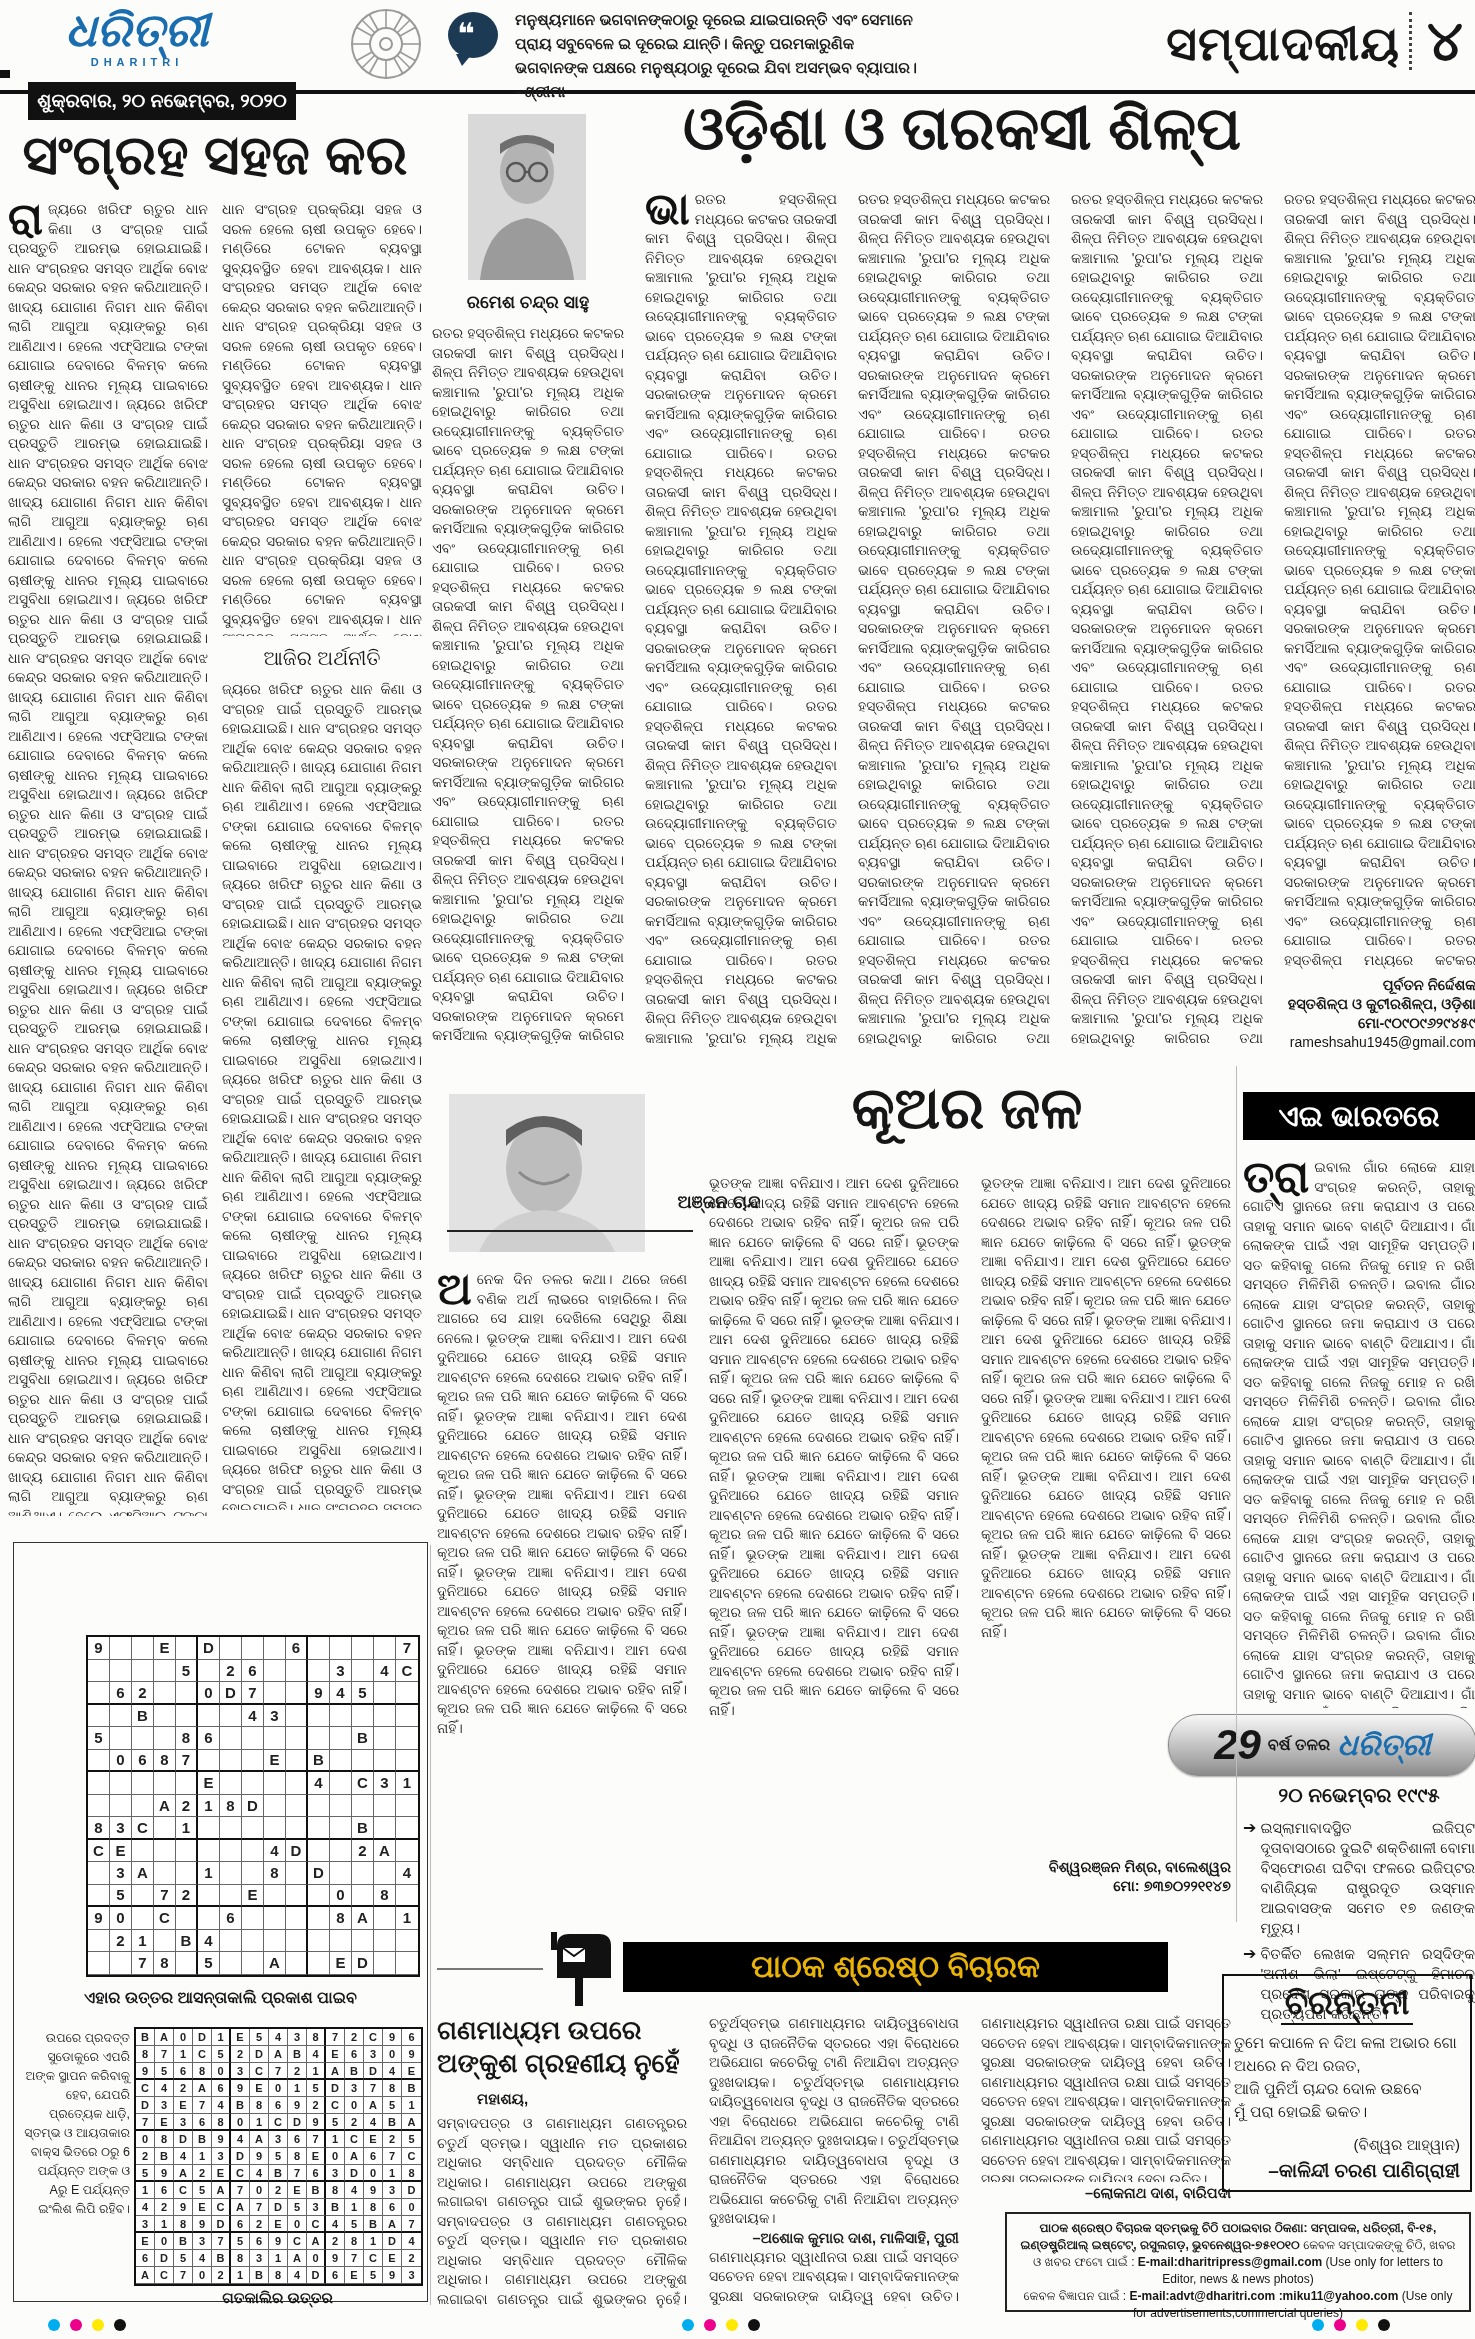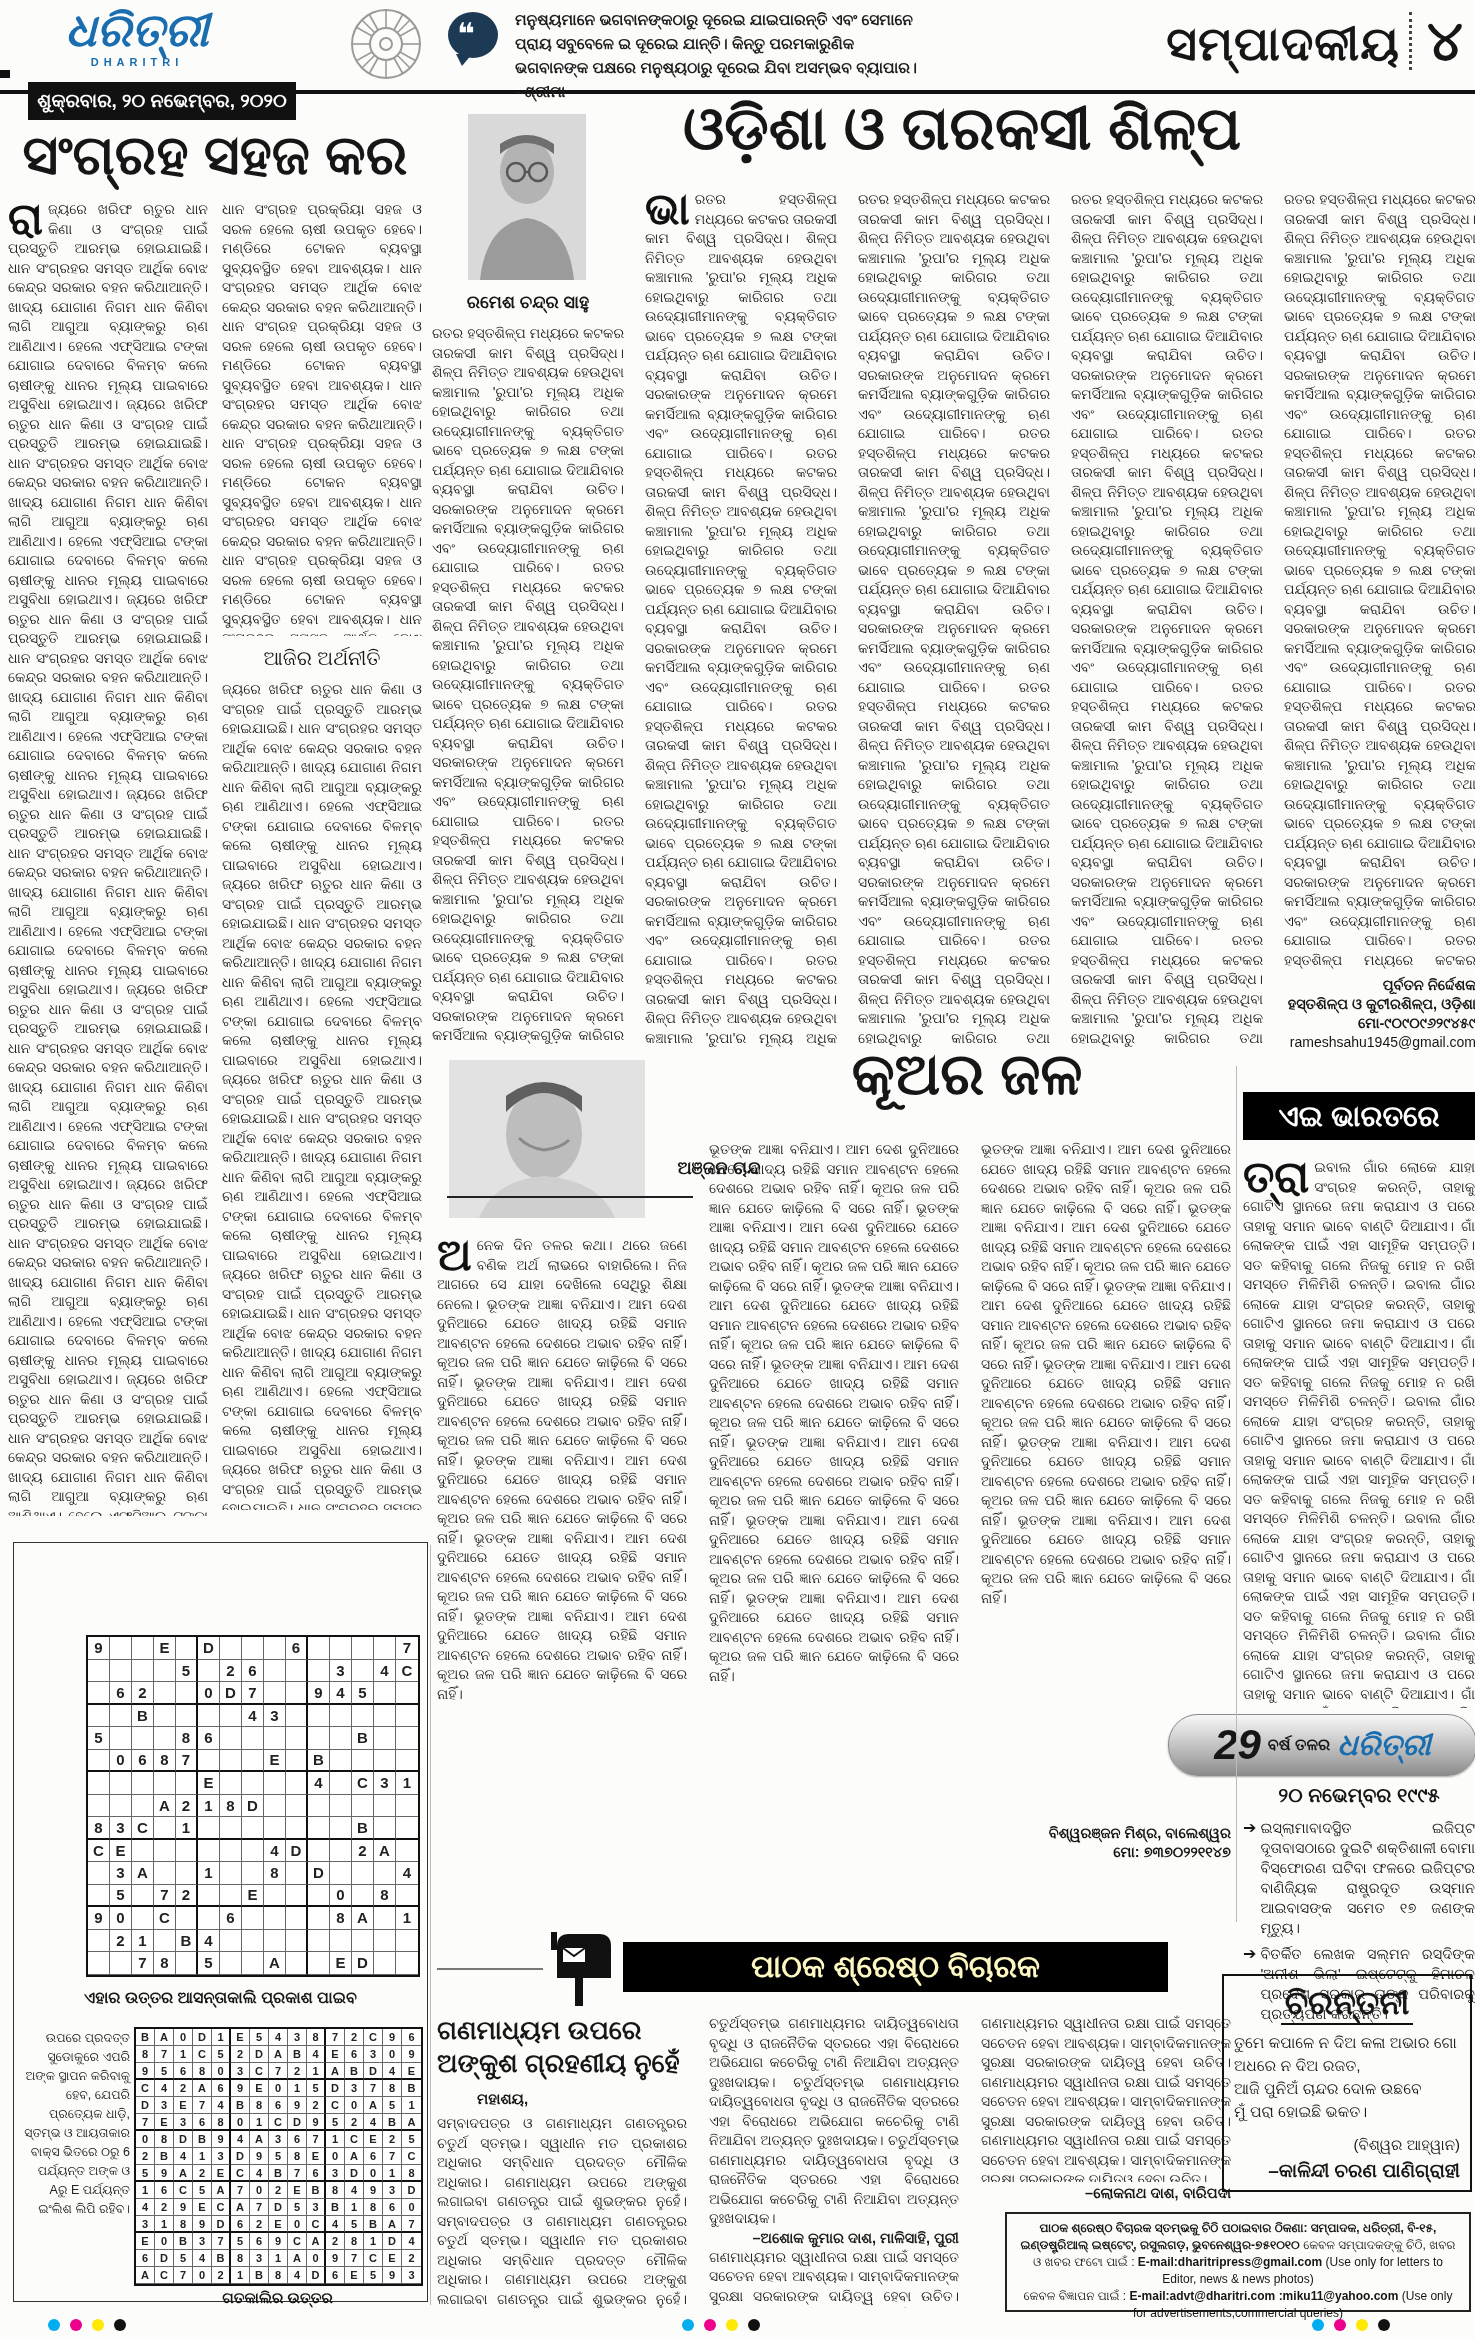--- a/index.html
+++ b/index.html
@@ -47,21 +47,21 @@
   #main-author{position:absolute;left:8px;top:196px;width:176px;text-align:center;font-weight:bold;font-size:17.5px;}
   .m-col{position:absolute;width:192px;}
   #m1{left:0;top:228px;height:726px;}
   #m2{left:213px;top:94px;height:860px;}
   #m3{left:426px;top:94px;height:860px;}
   #m4{left:639px;top:94px;height:860px;}
   #m5{left:852px;top:94px;height:782px;}
   #main-sig{position:absolute;left:852px;top:880px;width:192px;}
   #main-sig .em{font-weight:normal;font-size:14px;}
   
-  #well-art{left:437px;top:1036px;width:795px;height:862px;}
+  #well-art{left:437px;top:1070px;width:795px;height:862px;}
   #well-art .hl{position:absolute;left:268px;top:6px;width:524px;text-align:center;font-size:58px;line-height:64px;font-weight:bold;margin:0;}
   #well-photo{position:absolute;left:12px;top:24px;width:196px;height:158px;background:#d6d6d6;}
   #well-author{position:absolute;left:214px;top:122px;width:136px;text-align:center;font-weight:bold;font-size:18px;}
   #well-rule{position:absolute;left:10px;top:160px;width:246px;height:2px;background:#222;}
   .w-col{position:absolute;width:250px;}
   #w1{left:0;top:200px;height:662px;}
   #w2{left:272px;top:104px;height:758px;}
   #w3{left:544px;top:104px;height:664px;}
   #well-sig{position:absolute;left:544px;top:788px;width:250px;}
   
@@ -107,21 +107,21 @@
   .sgrid .cell:nth-child(n+31):nth-child(-n+45),.sgrid .cell:nth-child(n+76):nth-child(-n+90),
   .sgrid .cell:nth-child(n+121):nth-child(-n+135),.sgrid .cell:nth-child(n+166):nth-child(-n+180)
    {border-bottom:2.5px solid #111;}
   #sud-note{position:absolute;left:0;top:446px;width:100%;text-align:center;font-size:16px;font-weight:bold;}
   #sud-instr{position:absolute;left:6px;top:486px;width:110px;text-align:right;font-size:12.5px;line-height:19px;color:#222;}
   #sud-sol-cap{position:absolute;left:120px;top:746px;width:287px;text-align:center;font-size:15px;font-weight:bold;}
   
   #letters{left:437px;top:1932px;width:795px;height:378px;}
   #let-rule{position:absolute;left:0;top:36px;width:106px;height:2px;background:#777;}
   #mailbox{position:absolute;left:112px;top:0px;width:62px;height:74px;}
-  #let-title{position:absolute;left:186px;top:10px;width:545px;height:50px;background:#000;color:#fef9c3;
+  #let-title{position:absolute;left:186px;top:10px;width:545px;height:50px;background:#000;color:#eab308;
      font-size:31px;font-weight:bold;text-align:center;line-height:50px;}
   #let-head{position:absolute;left:0;top:82px;width:256px;font-size:26px;line-height:33px;font-weight:bold;margin:0;}
   #let-salut{position:absolute;left:0;top:158px;font-weight:bold;font-size:15px;margin-left:40px;}
   #let-c1{position:absolute;left:0;top:182px;width:250px;height:194px;}
   #let-c2{position:absolute;left:272px;top:82px;width:250px;height:294px;}
   #let-c3{position:absolute;left:544px;top:82px;width:250px;height:168px;}
   #let-sig3{position:absolute;left:544px;top:252px;width:250px;}
   .vline{background:#bbb;width:1px;}
   #vl1{left:430px;top:1545px;height:760px;}
   #vl2{left:1236px;top:1066px;height:856px;}

